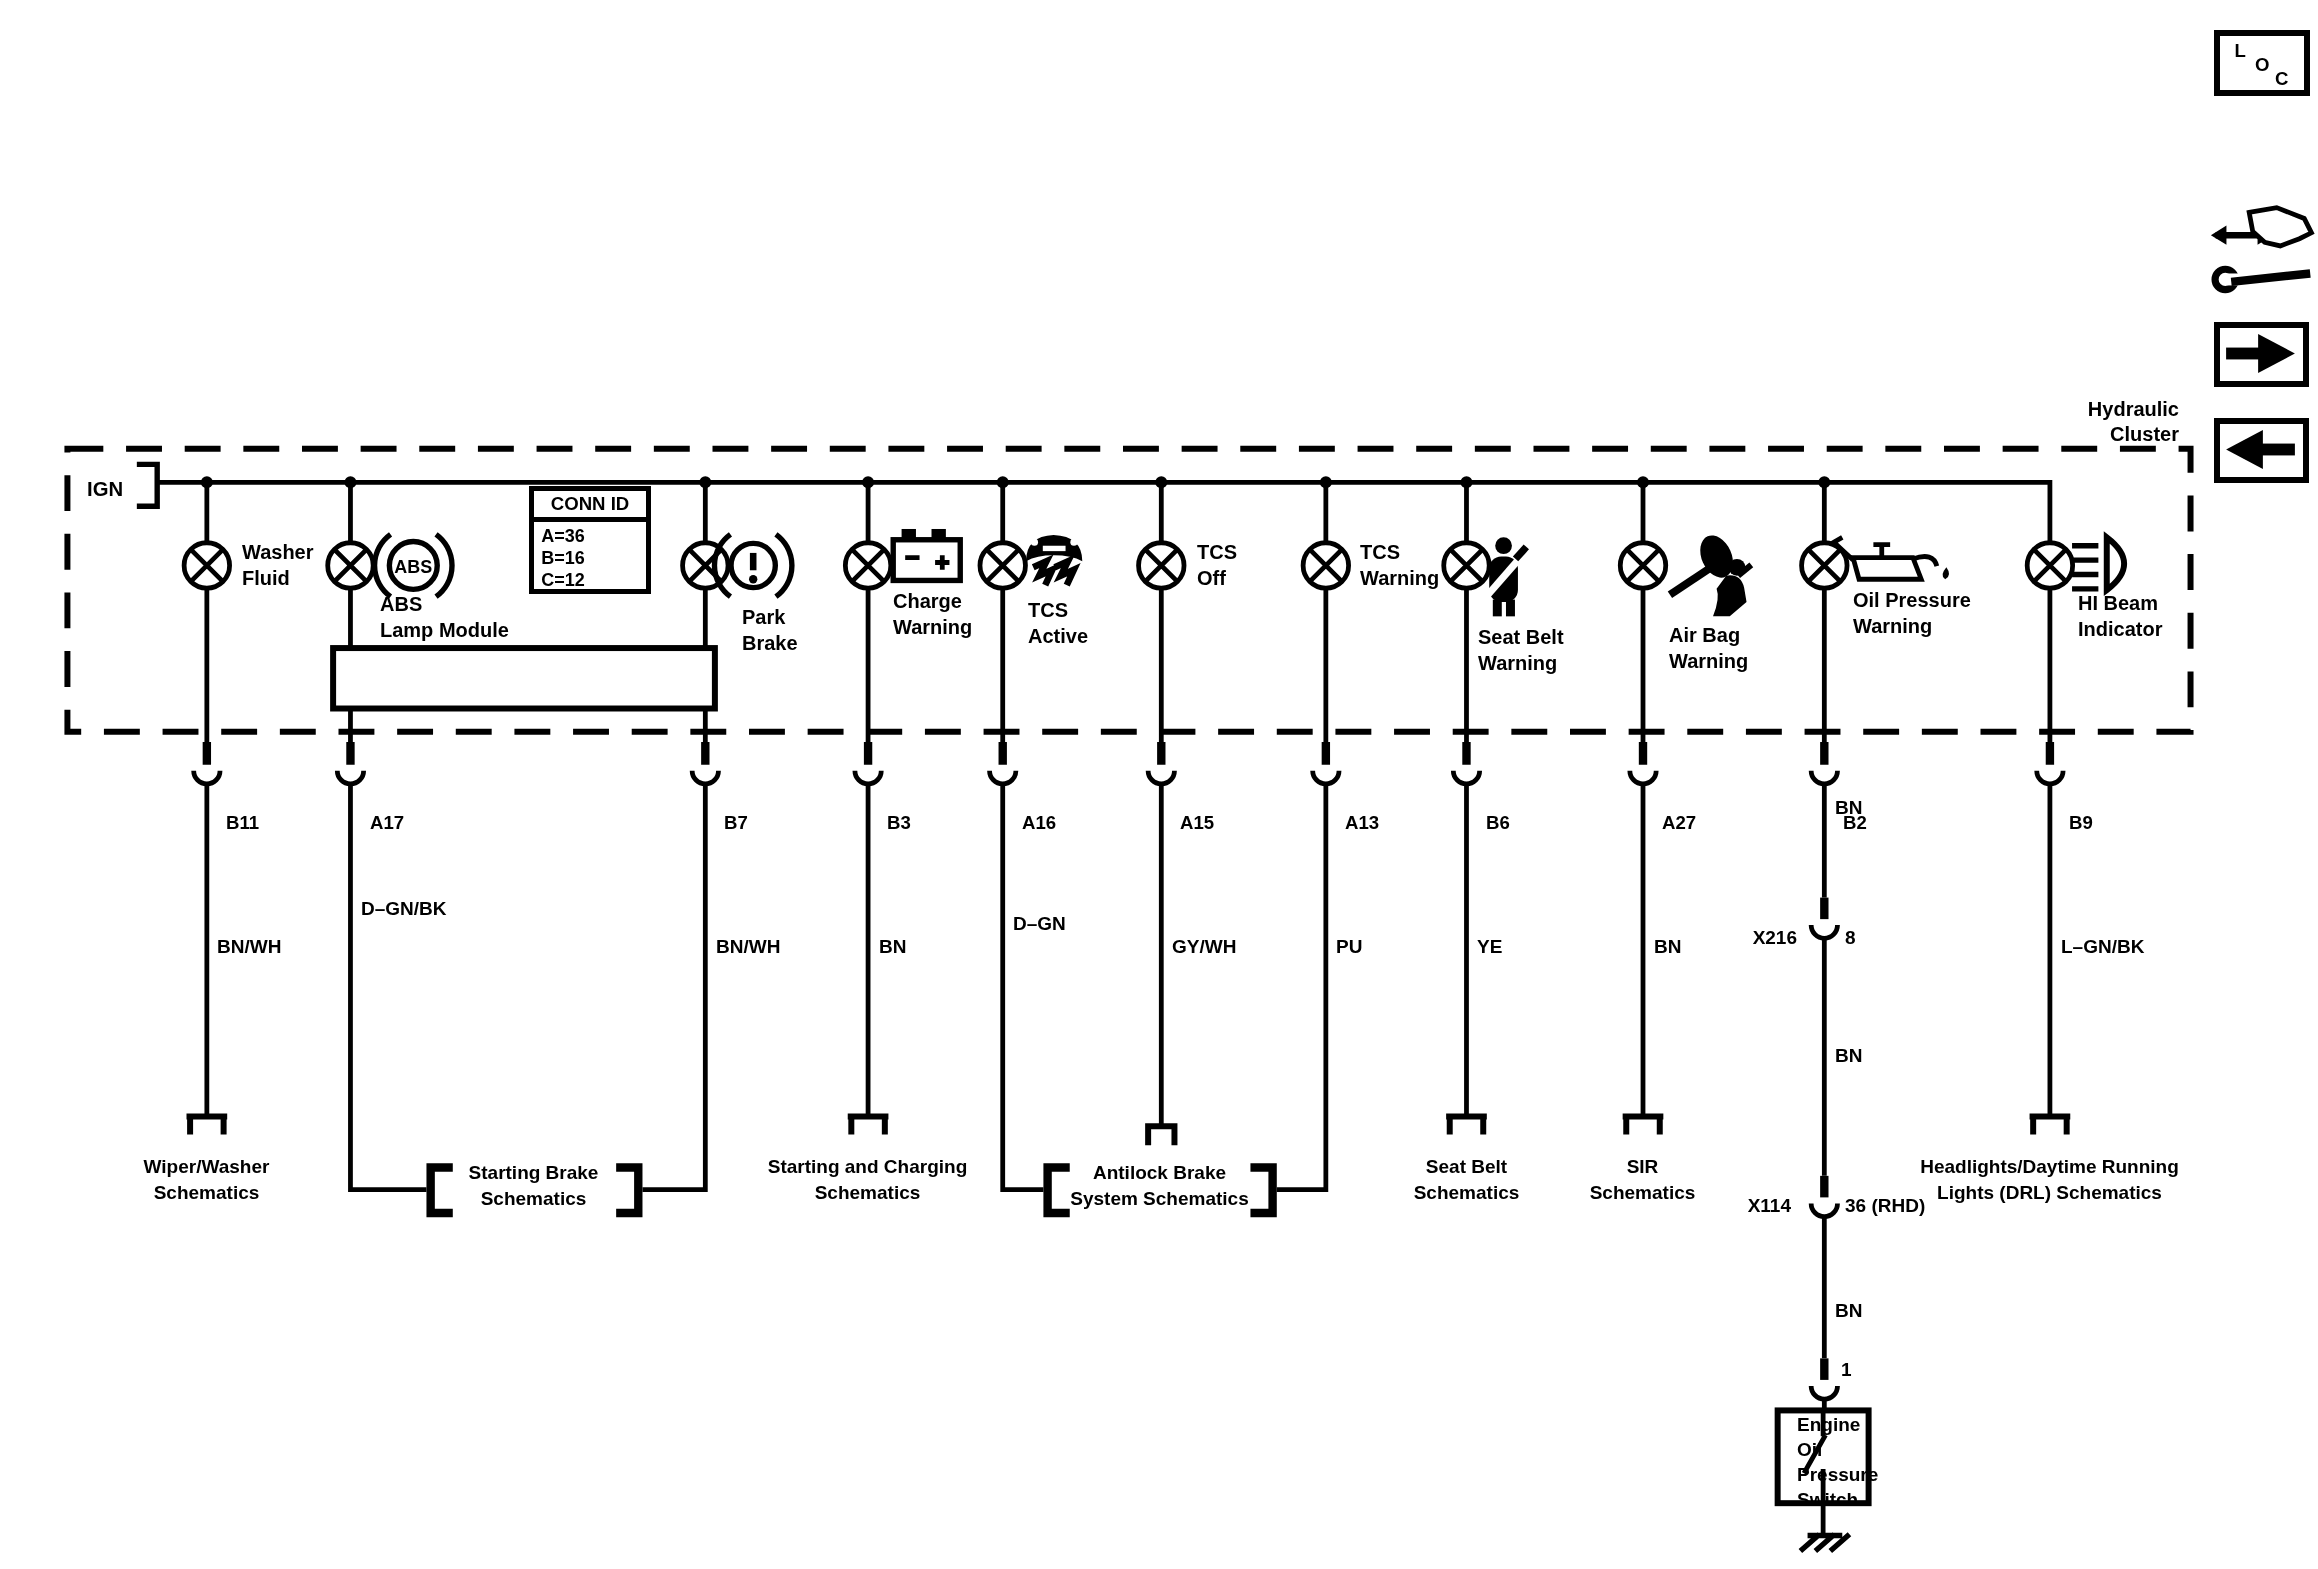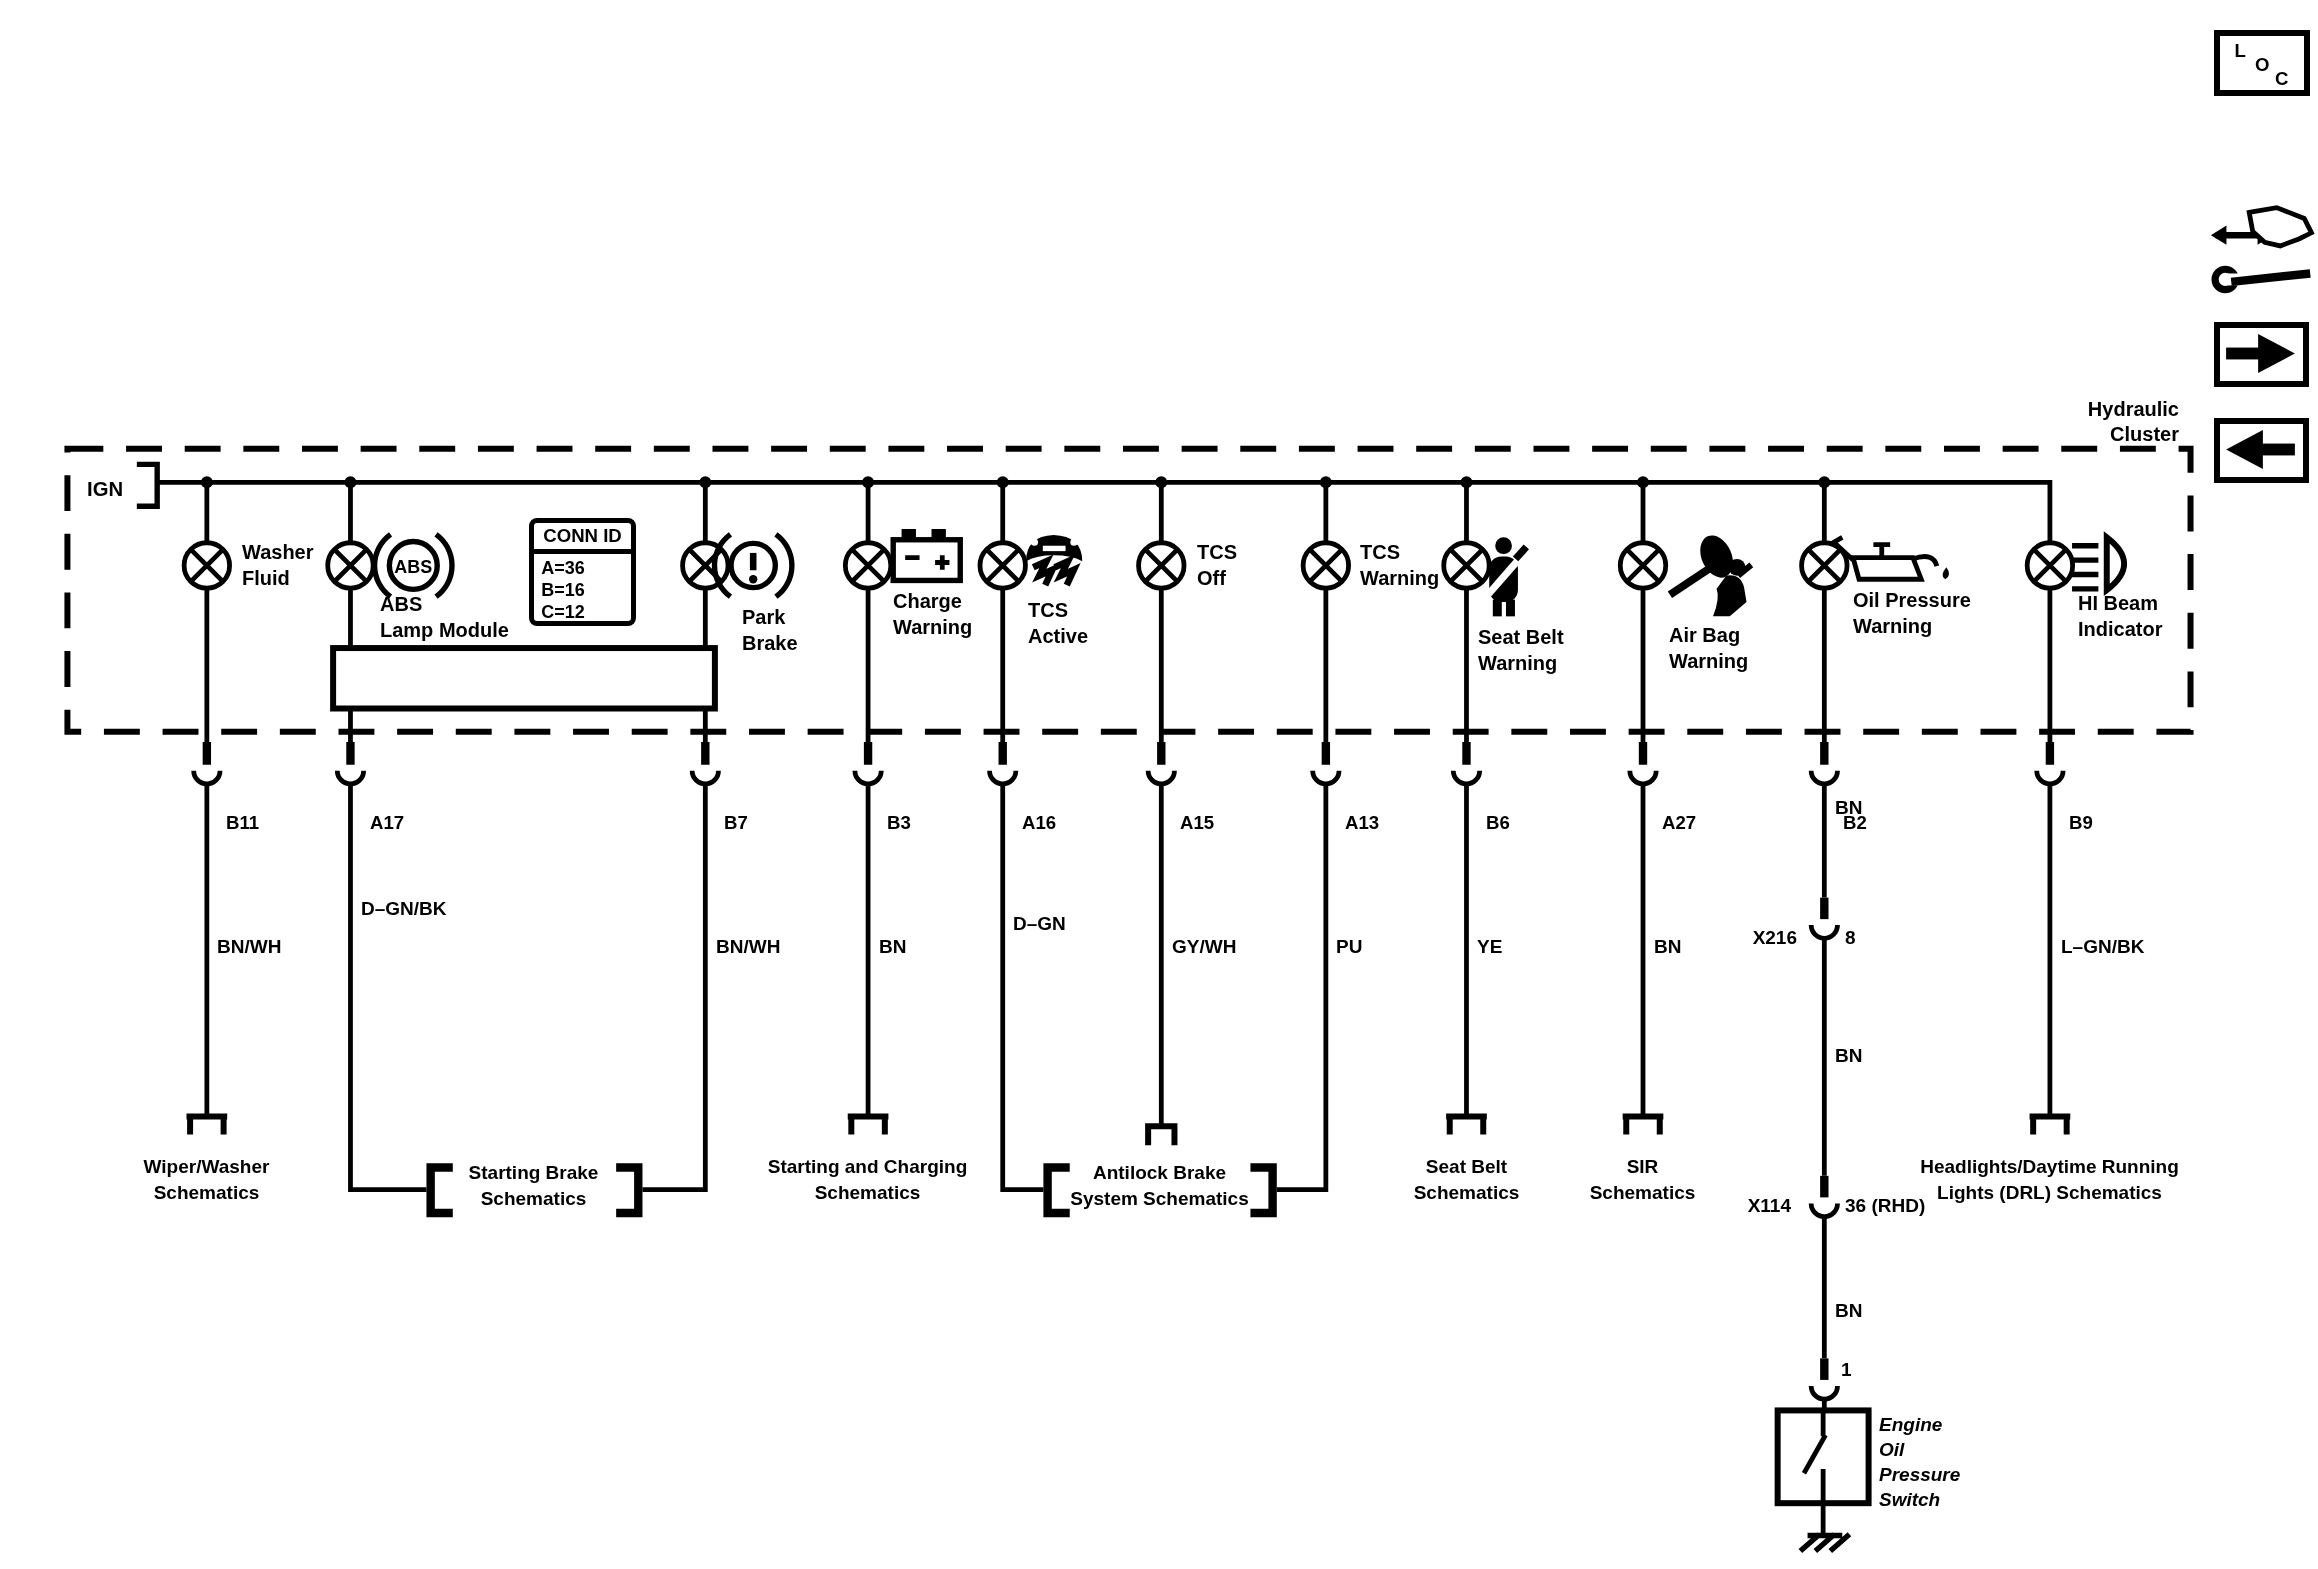--- a/index.html
+++ b/index.html
@@ -211,21 +211,21 @@
     </g>
   </g>
 </svg>
 
 <div class="t rt" style="left:2029px;top:397px;width:150px;line-height:25px;">
   <span>Hydraulic</span>
   <span>Cluster</span>
 </div>
 <div class="t" style="left:87px;top:476px;font-size:20.3px;">IGN</div>
 
-<div class="box" style="left:529px;top:518px;width:107px;height:108px;border-width:5.4px;border-radius:8px;">
+<div class="box" style="left:529px;top:486px;width:122px;height:108px;border-width:5.4px;">
   <div style="border-bottom:5.4px solid #000;font-weight:bold;font-size:18.6px;text-align:center;padding:1.8px 0;">CONN ID</div>
   <div style="font-weight:bold;font-size:18px;line-height:22px;padding:3px 0 0 7.2px;">
     <span style="display:block;">A=36</span>
     <span style="display:block;">B=16</span>
     <span style="display:block;">C=12</span>
   </div>
 </div>
 
 <div class="t" style="left:242px;top:539px;">
     <span>Washer</span>
@@ -296,21 +296,21 @@
 <div class="t wirelbl" style="left:2061px;top:934px;">L–GN/BK</div>
 
 <div class="t wirelbl" style="left:1835px;top:795px;">BN</div>
 <div class="t wirelbl rt" style="left:1683px;top:925px;width:114px;">X216</div>
 <div class="t wirelbl" style="left:1845px;top:925px;">8</div>
 <div class="t wirelbl" style="left:1835px;top:1043px;">BN</div>
 <div class="t wirelbl rt" style="left:1677px;top:1193px;width:114px;">X114</div>
 <div class="t wirelbl" style="left:1845px;top:1193px;">36 (RHD)</div>
 <div class="t wirelbl" style="left:1835px;top:1298px;">BN</div>
 <div class="t wirelbl" style="left:1841px;top:1357px;">1</div>
-<div class="t" style="left:1879px;top:1412px;font-size:19px;line-height:25px;font-style:italic;">
+<div class="t" style="left:1797px;top:1412px;font-size:19px;line-height:25px;">
   <span>Engine</span>
   <span>Oil</span>
   <span>Pressure</span>
   <span>Switch</span>
 </div>
 
 <div class="t dest" style="left:-3px;top:1154px;">
     <span>Wiper/Washer</span>
     <span>Schematics</span>
   </div>

